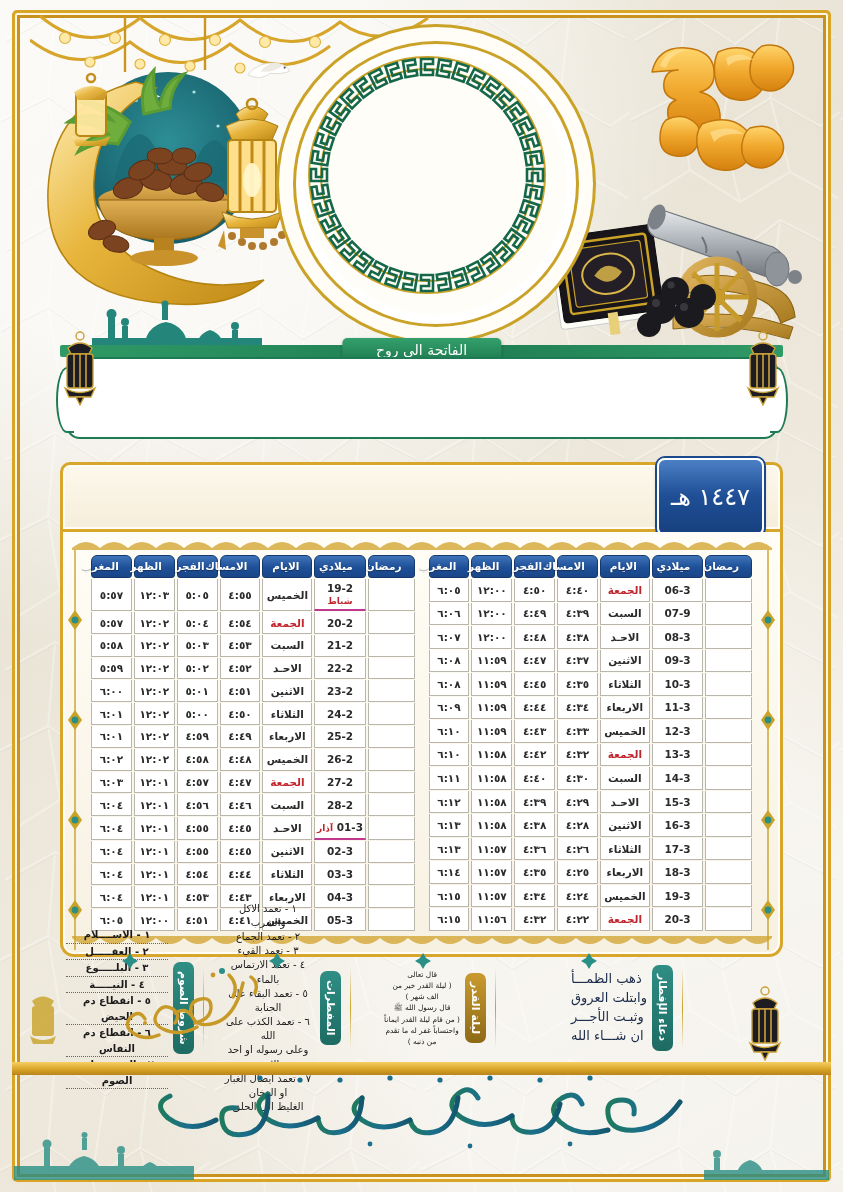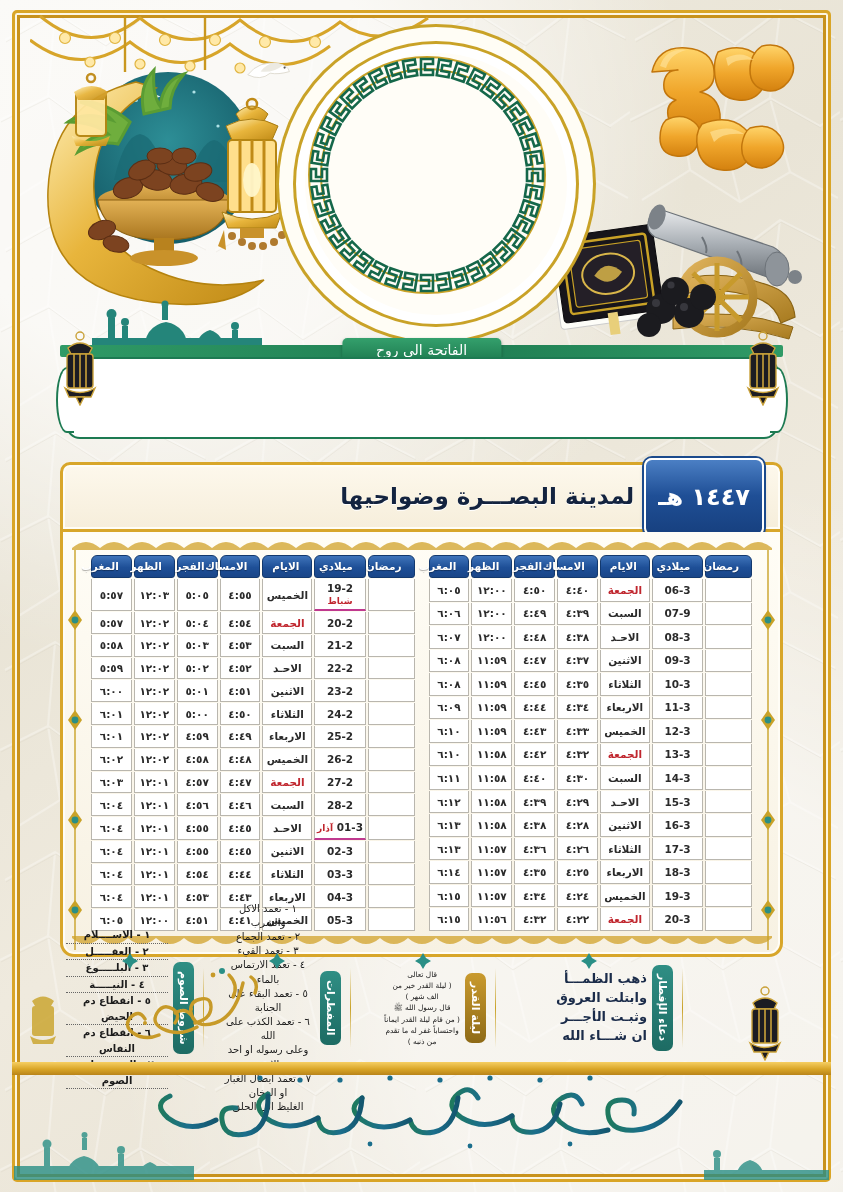--- a/index.html
+++ b/index.html
@@ -84,21 +84,21 @@
   .title-ar{
     flex:1;text-align:right;line-height:1.12;
     color:#13233f;font-weight:bold;font-size:24px;direction:rtl;
     text-shadow:0 1px 0 #fff;
   }
   .title-ar .l2{display:block;font-size:23px;letter-spacing:.5px;}
   .plate{
     background:linear-gradient(180deg,#4b7fc4 0%,#1f4f96 48%,#17407f 100%);
     color:#fff;border:2px solid #fff;border-radius:8px;
     box-shadow:0 0 0 2px #1b4a8c, 0 2px 4px rgba(0,0,0,.3);
-    font-weight:bold;padding:23px 12px;font-size:25px;white-space:nowrap;
+    font-weight:normal;padding:23px 12px;font-size:25px;white-space:nowrap;
   }
   .plate.small{font-size:24px;}
 
   
   .panel{
     position:absolute;left:60px;top:532px;width:723px;height:425px;
     background:linear-gradient(180deg,#fffdf6,#f7f1e2);
     border:3px solid #d8a62a;border-top:none;border-radius:0 0 14px 14px;
     box-sizing:border-box;
     box-shadow:inset 0 0 0 2px #fffdf6;
@@ -153,21 +153,21 @@
     letter-spacing:1px;white-space:nowrap;
   }
   .vtab.teal{background:linear-gradient(180deg,#2f8e84,#1d6b63);}
   .vtab.gold{background:linear-gradient(180deg,#c99a2e,#8e6a16);}
   .ilist{direction:rtl;text-align:center;font-size:8.5px;line-height:1.5;color:#1b1b1b;}
   .ilist.big{font-size:10px;line-height:1.55;font-weight:bold;letter-spacing:.3px;}
   .ilist .u{display:block;border-bottom:1px dotted #666;}
   .ilist.tiny{font-size:10px;line-height:1.42;margin-left:8px;}
   .ilist.mid{font-size:7.4px;line-height:1.5;}
   .iftar{
-    direction:rtl;text-align:right;color:#1b2c4a;font-weight:bold;
+    direction:rtl;text-align:left;color:#1b2c4a;font-weight:normal;
     font-size:13px;line-height:1.45;letter-spacing:1.5px;
   }
   .divider{width:1px;background:linear-gradient(180deg,rgba(201,162,39,0),#c9a227,rgba(201,162,39,0));margin:6px 3px;}
   .dot-orn{position:absolute;top:-9px;left:50%;transform:translateX(-50%);width:16px;height:16px;}
 
   .ramadan-karim{position:absolute;left:105px;top:965px;width:160px;height:92px;}
 
   
   .goldbar{
     position:absolute;left:12px;top:1062px;width:819px;height:13px;
@@ -608,21 +608,20 @@
     <g stroke="#caa23a" stroke-width="1.6">
         <path d="M14 24 L14 58"></path>
         <path d="M20 24 L20 58"></path>
         <path d="M26 24 L26 58"></path>
       </g>
   </svg>
 
   <div class="titleband">
     <span class="plate small">١٤٤٧ هـ</span>
     <span class="title-ar">
-      <span class="l2">لمدينة البصـــرة وضواحيها</span>
     </span>
   </div>
 
   <div class="panel">
     <svg class="orn-top" viewBox="0 0 700 14" preserveAspectRatio="none">
       <g fill="#d6ab3f" opacity=".85">
         <path d="M0 12 q14-12 28 0 q14-12 28 0 q14-12 28 0 q14-12 28 0 q14-12 28 0 q14-12 28 0 q14-12 28 0 q14-12 28 0 q14-12 28 0 q14-12 28 0 q14-12 28 0 q14-12 28 0 q14-12 28 0 q14-12 28 0 q14-12 28 0 q14-12 28 0 q14-12 28 0 q14-12 28 0 q14-12 28 0 q14-12 28 0 q14-12 28 0 q14-12 28 0 q14-12 28 0 q14-12 28 0 q14-12 28 0 L700 14 L0 14Z"></path>
       </g>
     </svg>
     <svg class="orn-bot" viewBox="0 0 700 14" preserveAspectRatio="none">

